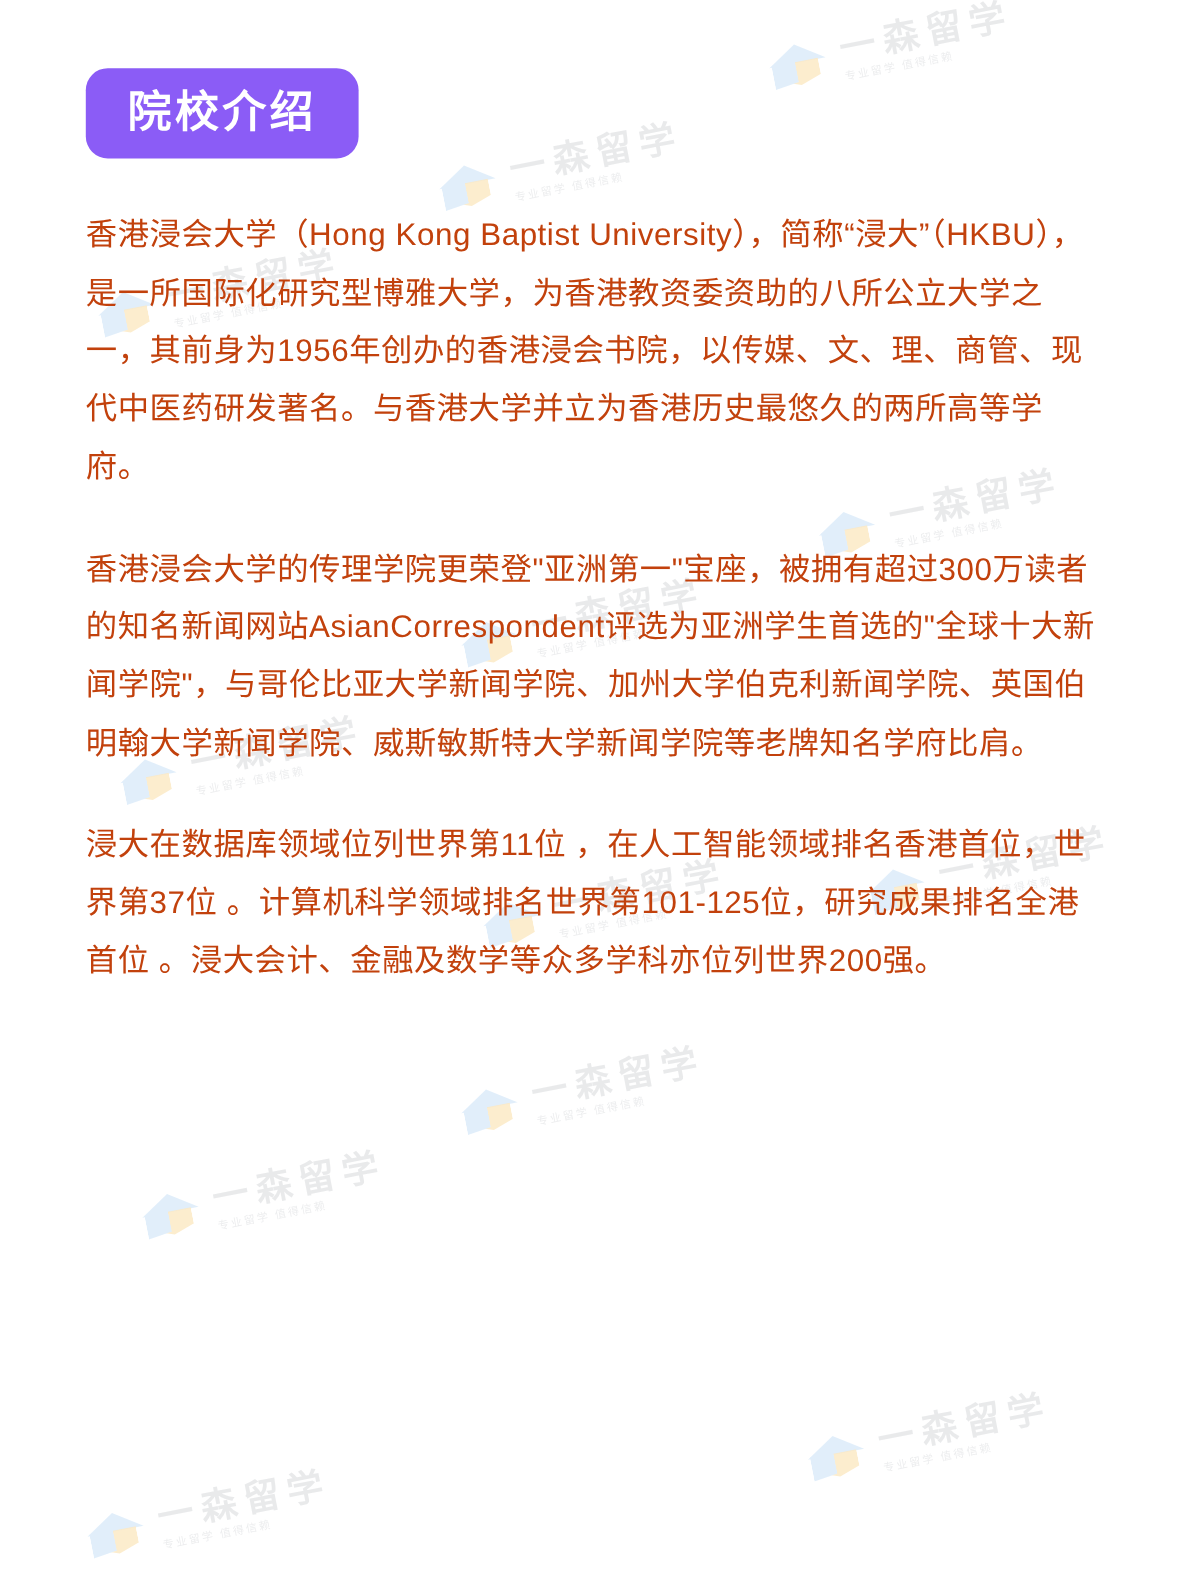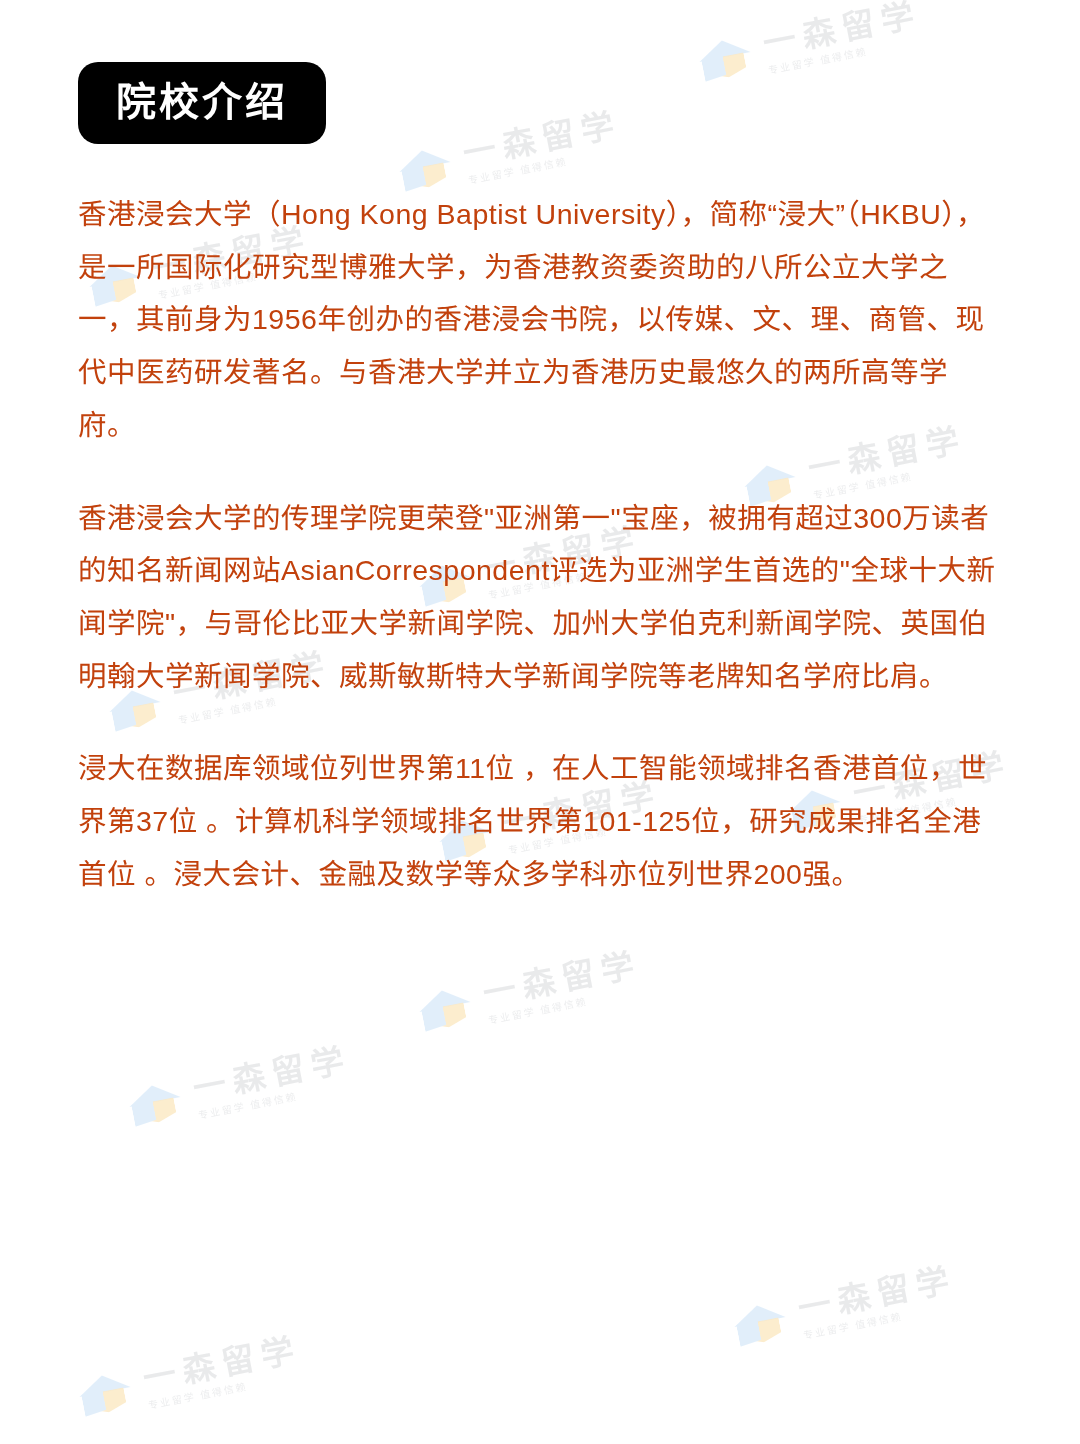--- a/index.html
+++ b/index.html
@@ -83,21 +83,21 @@
   
   .page {
     position: relative;
     z-index: 1;
     padding: 62px 80px 0 78px;
     box-sizing: border-box;
   }
 
   .section-badge {
     display: inline-block;
-    background: #000000;
+    background: #8b5cf6;
     color: #ffffff;
     font-size: 40px;
     font-weight: 700;
     letter-spacing: 3px;
     padding: 20px 38px 22px 38px;
     border-radius: 20px;
     line-height: 1;
     margin-bottom: 44px;
   }
 

